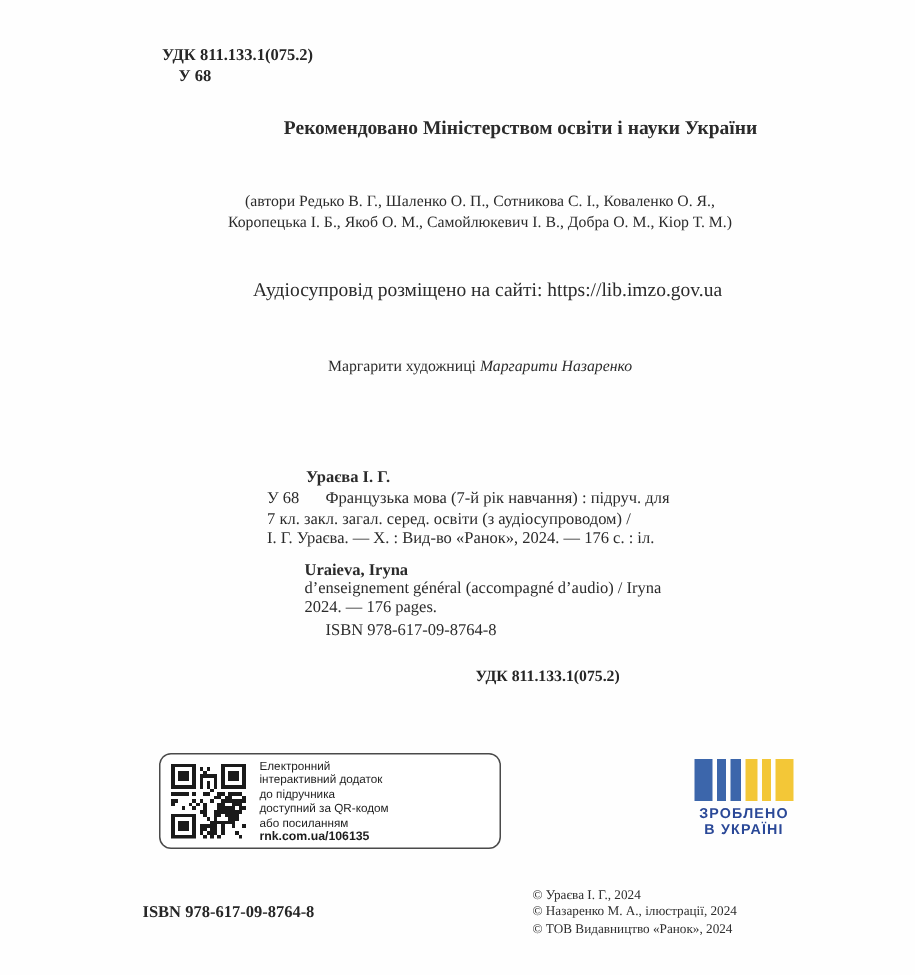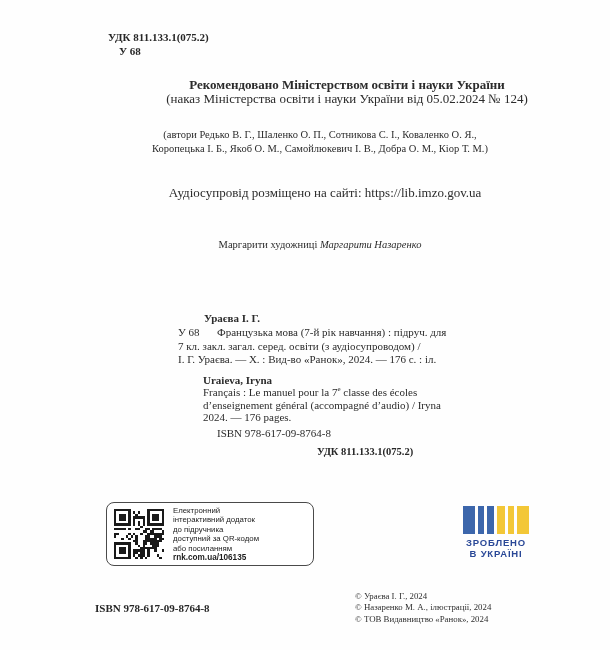--- a/index.html
+++ b/index.html
@@ -30,21 +30,21 @@
   .catalog-uk .idx{display:inline-block;width:39px;}
 
   .catalog-fr{left:203px;top:374px;width:320px;font-size:11px;line-height:12.4px;}
   .catalog-fr .cat-author{font-weight:bold;}
   .catalog-fr sup{font-size:7px;vertical-align:super;line-height:0;}
   .catalog-fr .isbn-line{margin-top:3px;margin-left:14px;}
 
   .udk-bottom{left:317px;top:446px;font-size:10.5px;font-weight:bold;color:#262626;}
 
   .qr-box{
-    left:106px;top:502px;width:208px;height:64px;box-sizing:border-box;
+    left:106px;top:502px;width:228px;height:64px;box-sizing:border-box;
     border:1.5px solid #4a4a4a;border-radius:8px;
     display:flex;align-items:center;gap:9px;padding:21px 7px;
     background:#fff;
   }
   .qr-box svg{flex:0 0 auto;display:block;}
   .qr-text{
     font-family:"Liberation Sans", sans-serif;font-size:7.8px;line-height:9.5px;color:#1c1c1c;
   }
   .qr-text .link{font-weight:bold;font-size:8.2px;}
 
@@ -70,21 +70,20 @@
 
 <div class="page">
 
   <div class="abs udk-top">
     <div>УДК 811.133.1(075.2)</div>
     <div class="code">У 68</div>
   </div>
 
   <div class="abs recommendation center">
     <div class="title">Рекомендовано Міністерством освіти і науки України</div>
-    <div>(наказ Міністерства освіти і науки України від 05.02.2024 № 124)</div>
   </div>
 
   <div class="abs program-note center">
     <div>(автори Редько В. Г., Шаленко О. П., Сотникова С. І., Коваленко О. Я.,</div>
     <div>Коропецька І. Б., Якоб О. М., Самойлюкевич І. В., Добра О. М., Кіор Т. М.)</div>
   </div>
 
   <div class="abs audio-note center">Аудіосупровід розміщено на сайті: https://lib.imzo.gov.ua</div>
 
   <div class="abs illustrations-note center">
@@ -95,23 +94,20 @@
     <div class="cat-author">Ураєва І. Г.</div>
     <div>
       <span class="idx">У 68</span><span>Французька мова (7-й рік навчання) : підруч. для</span>
     </div>
     <div>7 кл. закл. загал. серед. освіти (з аудіосупроводом) /</div>
     <div>І. Г. Ураєва. — Х. : Вид-во «Ранок», 2024. — 176 с. : іл.</div>
   </div>
 
   <div class="abs catalog-fr">
     <div class="cat-author">Uraieva, Iryna</div>
-    <div>
-      <span>Français : Le manuel pour la 7</span><sup>e</sup><span> classe des écoles</span>
-    </div>
     <div>d’enseignement général (accompagné d’audio) / Iryna</div>
     <div>2024. — 176 pages.</div>
     <div class="isbn-line">ISBN 978-617-09-8764-8</div>
   </div>
 
   <div class="abs udk-bottom">УДК 811.133.1(075.2)</div>
 
   <div class="abs qr-box">
     <span>
       <svg id="qr-svg" width="50" height="50" viewBox="0 0 21 21" shape-rendering="crispEdges" xmlns="http://www.w3.org/2000/svg">

